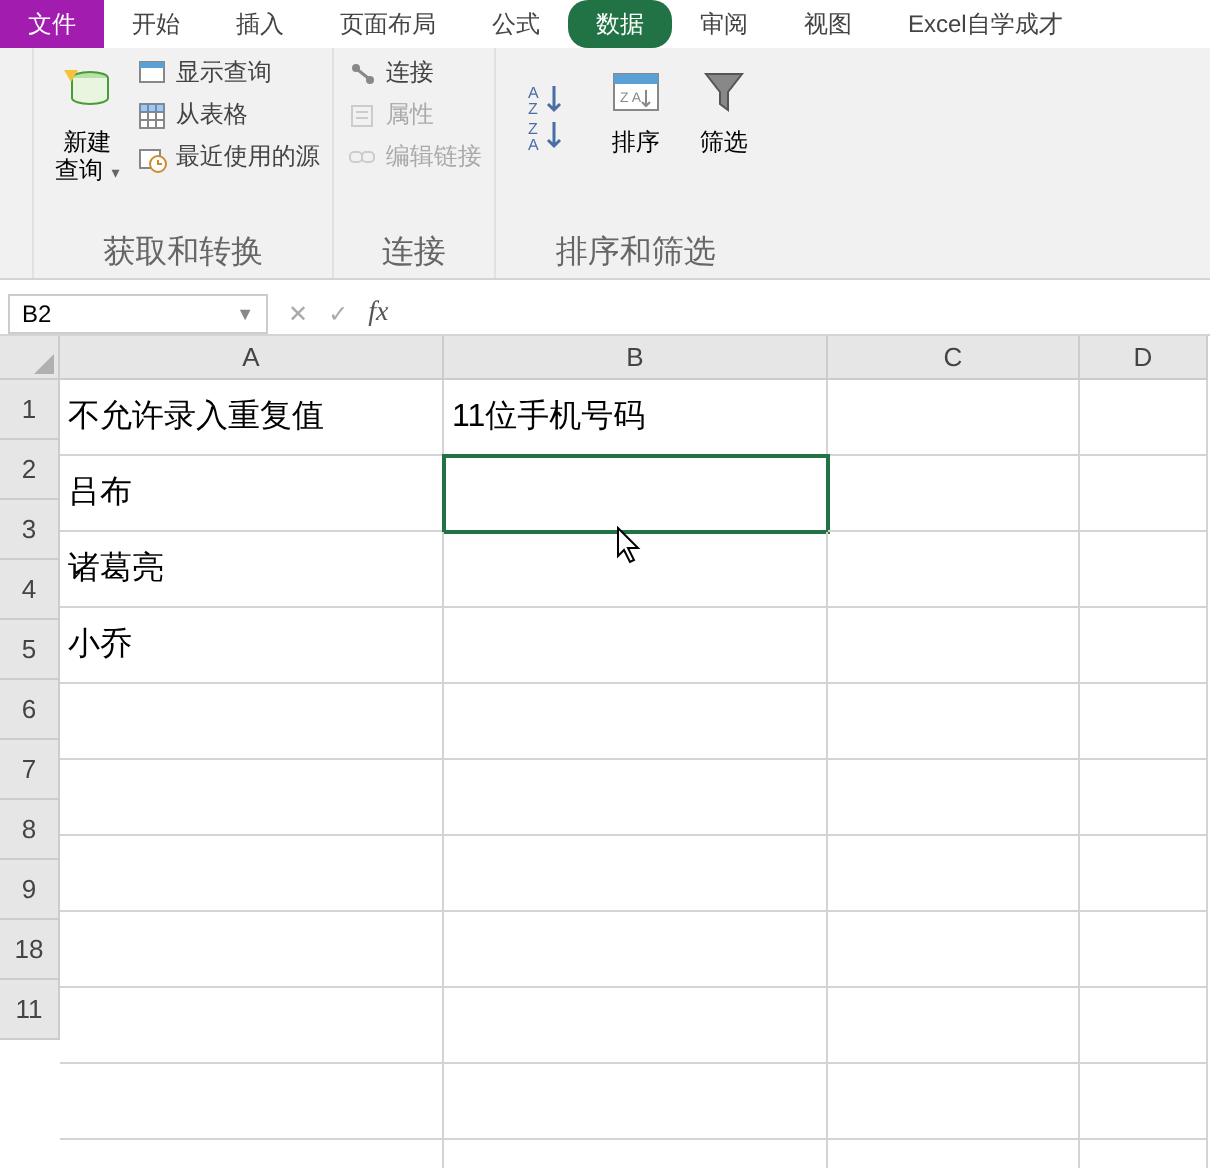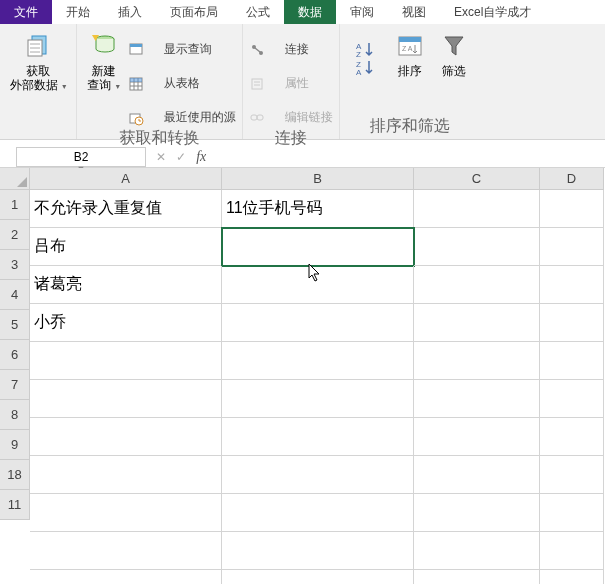--- a/index.html
+++ b/index.html
@@ -1,40 +1,40 @@
 <!DOCTYPE html>
 <html><head>
 <meta charset="utf-8">
 <style>
   * { margin: 0; padding: 0; box-sizing: border-box; }
   body { font-family: "Microsoft YaHei", "Segoe UI", sans-serif; font-size: 12px; background: #fff; overflow: hidden; width: 605px; height: 584px; }
   
   
   .tab-bar { display: flex; background: #fff; height: 24px; align-items: stretch; }
   .tab { padding: 3px 14px; font-size: 12px; color: #444; cursor: pointer; display: flex; align-items: center; white-space:nowrap; }
-  .tab.file { background: #4c1d95; color: #fff; padding: 3px 14px;}
-  .tab.active { background: #217346; color: #fff; }
+  .tab.file { background: #a21caf; color: #fff; padding: 3px 14px;}
+  .tab.active { background: #217346; color: #fff; border-radius: 10px; }
   
   
   .ribbon { display: flex; background: #f1f1f1; border-bottom: 1px solid #d4d4d4; height: 116px; }
   .ribbon-group { display: flex; flex-direction: column; align-items: center; padding: 4px 6px 2px 6px; border-right: 1px solid #e0e0e0; justify-content: space-between; }
   .rg-content { display: flex; align-items: flex-start; gap: 4px; flex: 1; }
   .rg-label { text-align: center; font-size: 16px; color: #666; padding-top: 2px; white-space: nowrap;}
   .big-btn { display: flex; flex-direction: column; align-items: center; gap: 2px; padding: 2px 4px; cursor: pointer; }
   .big-btn .ic { width: 32px; height: 32px; display:flex; align-items:center; justify-content:center;}
   .big-btn .lbl { font-size: 12px; text-align: center; line-height: 14px; }
   .item-list { display: flex; flex-direction: column; gap: 4px; }
-  .sm-item { display: flex; align-items: center; gap: 20px; font-size: 12px; color: #444; cursor: pointer; white-space:nowrap;margin-top:13px;}
+  .sm-item { display: flex; align-items: center; gap: 4px; font-size: 12px; color: #444; cursor: pointer; white-space:nowrap;}
   .sm-item.disabled { color: #aaa; }
   .sm-item .ic { width: 16px; height: 16px; display:flex; align-items:center; justify-content:center;}
   .drop-arrow { font-size: 8px; color: #666; margin-left: 1px;}
   
   
   .formula-bar { display: flex; align-items: center; height: 28px; border-bottom: 1px solid #d4d4d4; background:#fff; padding-top:8px; padding-bottom:2px;}
-  .name-box { width: 130px; height: 20px; border: 1px solid #ccc; font-size: 12px; padding: 2px 6px; display:flex; align-items:center; justify-content:space-between; background:#fff; margin-left:16px;flex-direction:column;}
+  .name-box { width: 130px; height: 20px; border: 1px solid #ccc; font-size: 12px; padding: 2px 6px; display:flex; align-items:center; justify-content:space-between; background:#fff; margin-left:4px;}
   .name-box .dd { color:#888; font-size:9px;}
   .fb-icons { display:flex; align-items:center; gap:10px; padding:0 10px; color:#bbb;}
   .fb-icons .fx { color:#555; font-style:italic; font-family:"Times New Roman",serif; font-size:14px;}
   .fb-input { flex:1; height:20px; border:none; font-size:12px; padding:2px 4px; outline:none;}
   
   
   .grid-area { position: relative; background:#fff;}
   .select-all { position:absolute; left:0; top:0; width:30px; height:22px; background:#e6e6e6; border-right:1px solid #ccc; border-bottom:1px solid #ccc;}
   .select-all::after{ content:''; position:absolute; right:2px; bottom:2px; width:0; height:0; border-style:solid; border-width:0 0 10px 10px; border-color: transparent transparent #b0b0b0 transparent;}
   .col-headers { position:absolute; left:30px; top:0; height:22px; display:flex;}
@@ -66,35 +66,20 @@
   <div class="tab">公式</div>
   <div class="tab active">数据</div>
   <div class="tab">审阅</div>
   <div class="tab">视图</div>
   <div class="tab">Excel自学成才</div>
 </div>
 
 <div class="ribbon">
 
   <div class="ribbon-group">
-    <div class="rg-content">
-      <div class="big-btn">
-        <div class="ic">
-          <svg width="28" height="28" viewBox="0 0 28 28">
-              <rect x="8" y="4" width="14" height="18" fill="#9bd0ec" stroke="#3b90c7"></rect>
-              <rect x="4" y="8" width="14" height="16" fill="#fff" stroke="#888"></rect>
-              <line x1="6" y1="12" x2="16" y2="12" stroke="#aaa"></line>
-              <line x1="6" y1="16" x2="16" y2="16" stroke="#aaa"></line>
-              <line x1="6" y1="20" x2="16" y2="20" stroke="#aaa"></line>
-            </svg>
-        </div>
-        <div class="lbl"><span style="white-space:pre-line">获取
-外部数据</span> <span class="drop-arrow">▾</span></div>
-      </div>
-    </div>
     <div class="rg-label">&nbsp;</div>
   </div>
 
   <div class="ribbon-group">
     <div class="rg-content">
       <div class="big-btn">
         <div class="ic">
           <svg width="30" height="30" viewBox="0 0 30 30">
               <ellipse cx="16" cy="8" rx="9" ry="3" fill="#b9e0a5" stroke="#4a9a3a"></ellipse>
               <path d="M7 8 v10 a9 3 0 0 0 18 0 V8" fill="#e8f5df" stroke="#4a9a3a"></path>

